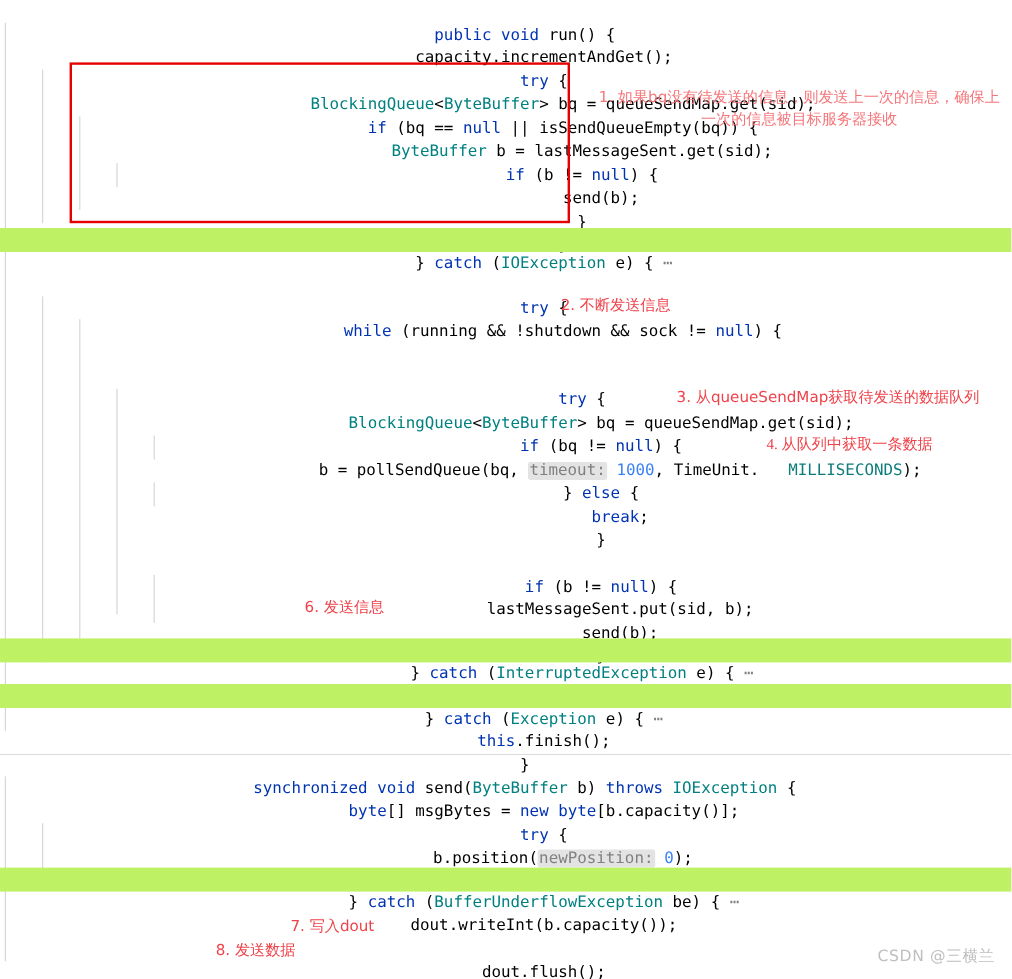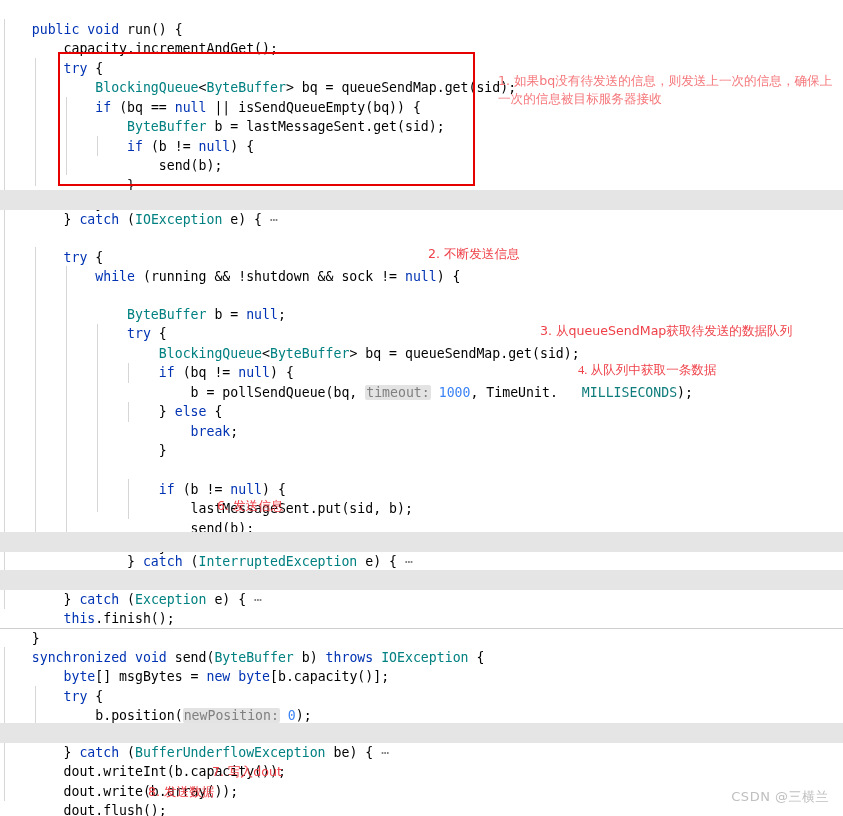--- a/index.html
+++ b/index.html
@@ -13,37 +13,38 @@
     font-family: "DejaVu Sans Mono", "Liberation Mono", monospace;
     -webkit-font-smoothing: antialiased;
   }
 
   #editor {
     position: relative;
     width: 843px;
     height: 816px;
     overflow: hidden;
     background: #ffffff;
+    text-align: center;
   }
 
   
   .line {
     position: absolute;
     left: 0;
     width: 843px;
     height: 19.5px;
     line-height: 19.5px;
     font-size: 13.2px;
     white-space: pre;
     color: #000000;
     letter-spacing: 0px;
   }
   .line .txt { padding-left: 0px; }
 
-  .line.hl { background: #e5e5e5; }
+  .line.hl { background: #bef264; }
   .line.sep-top { box-shadow: inset 0 1px 0 #cfcfcf; }
 
   
   .guide {
     position: absolute;
     width: 1px;
     background: #d6d6d6;
   }
 
   
@@ -157,23 +158,20 @@
   <div class="line" style="top:228px;">
     <span class="txt">    <span class="kw">try</span> {</span>
   </div>
 
   <div class="line" style="top:247.5px;">
     <span class="txt">        <span class="kw">while</span> (running &amp;&amp; !shutdown &amp;&amp; sock != <span class="kw">null</span>) {</span>
   </div>
 
   <div class="line" style="top:267px;"><span class="txt"></span></div>
 
-  <div class="line" style="top:285px;">
-    <span class="txt">            <span class="typ">ByteBuffer</span> b = <span class="kw">null</span>;</span>
-  </div>
 
   <div class="line" style="top:304.5px;">
     <span class="txt">            <span class="kw">try</span> {</span>
   </div>
 
   <div class="line" style="top:324px;">
     <span class="txt">                <span class="typ">BlockingQueue</span>&lt;<span class="typ">ByteBuffer</span>&gt; bq = queueSendMap.get(sid);</span>
   </div>
 
   <div class="line" style="top:343.5px;">
@@ -255,23 +253,20 @@
   </div>
 
   <div class="line hl" style="top:723px;">
     <span class="txt">    } <span class="kw">catch</span> (<span class="typ">BufferUnderflowException</span> be) {<span class="dots"> ⋯</span></span>
   </div>
 
   <div class="line" style="top:742.5px;">
     <span class="txt">    dout.writeInt(b.capacity());</span>
   </div>
 
-  <div class="line" style="top:762px;">
-    <span class="txt">    dout.write(b.array());</span>
-  </div>
 
   <div class="line" style="top:781.5px;">
     <span class="txt">    dout.flush();</span>
   </div>
 
   <div class="line" style="top:801px;">
     
   </div>
 
   <div id="redbox" style="left:58px; top:52px; width:417px; height:134px;"></div>

